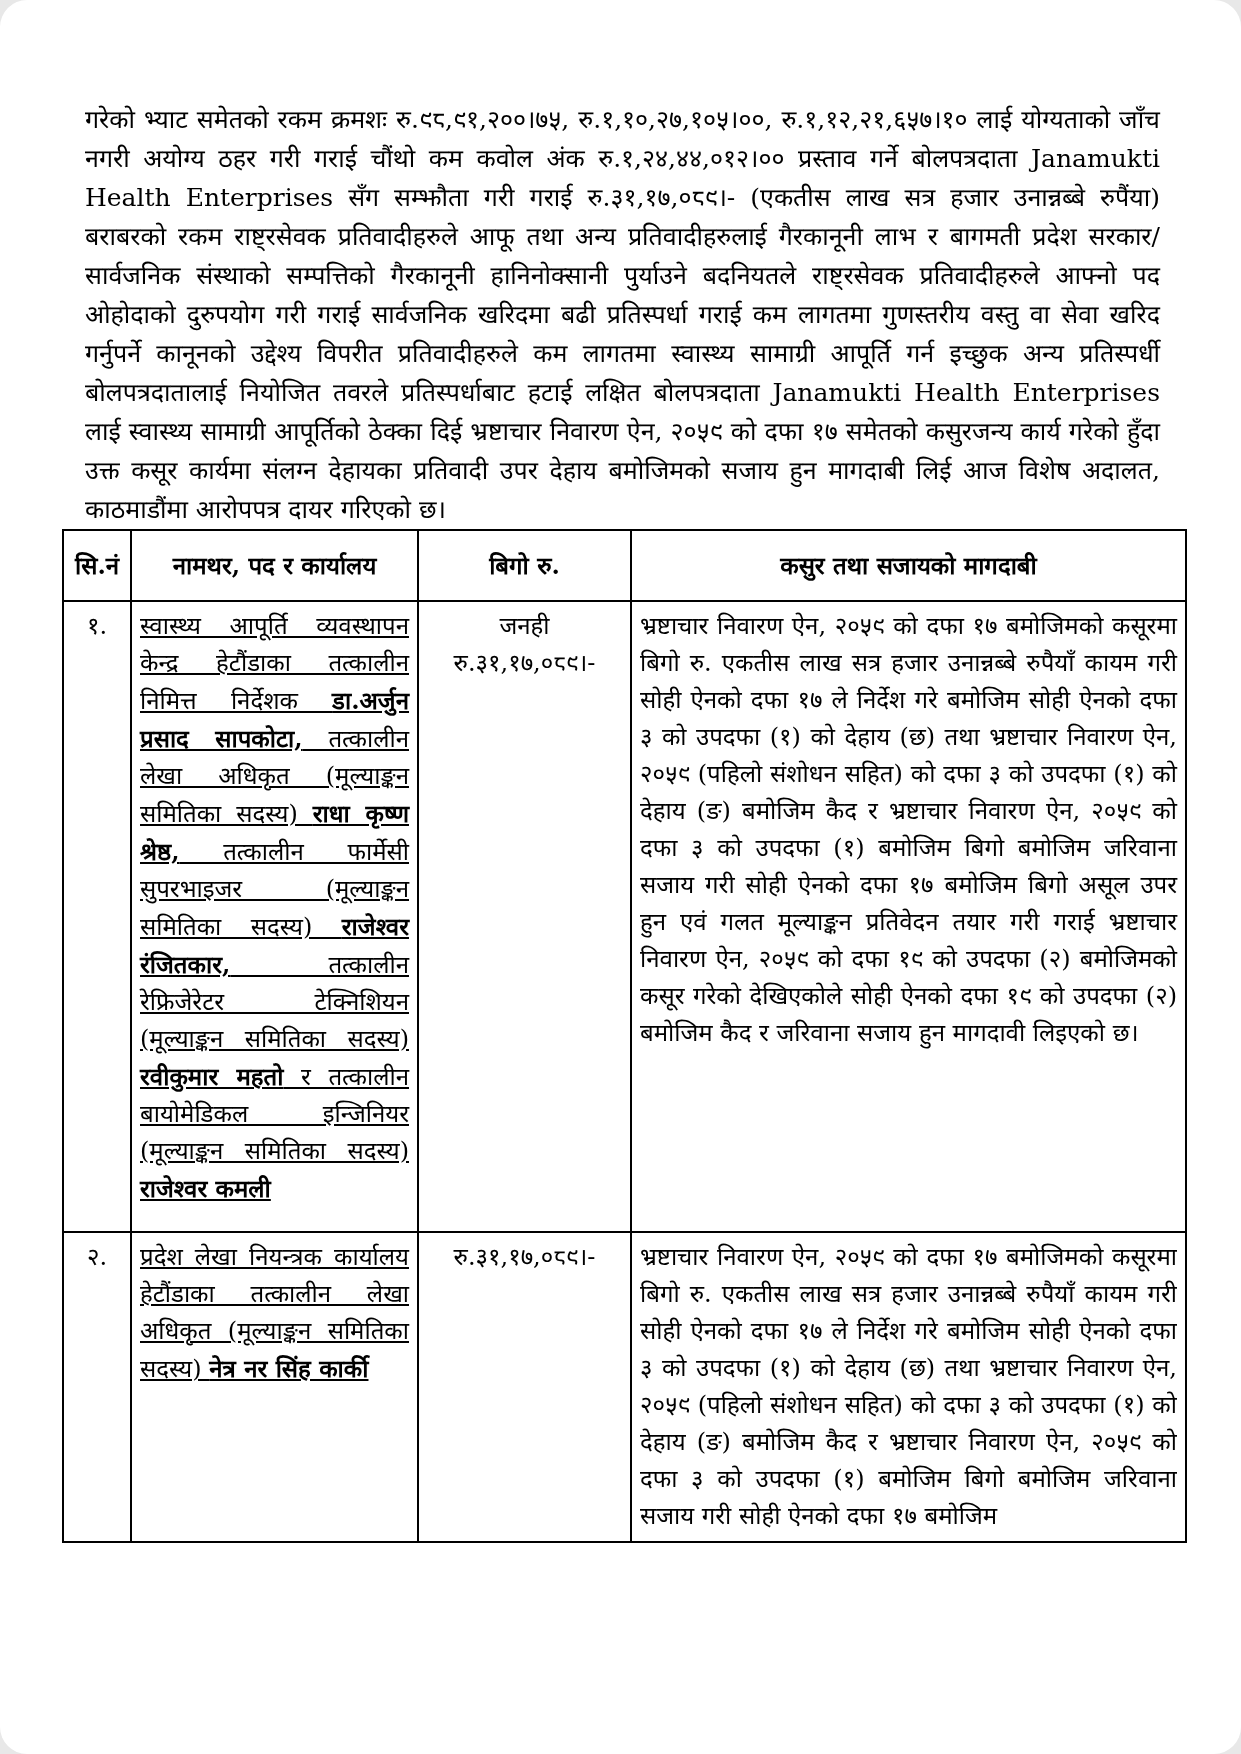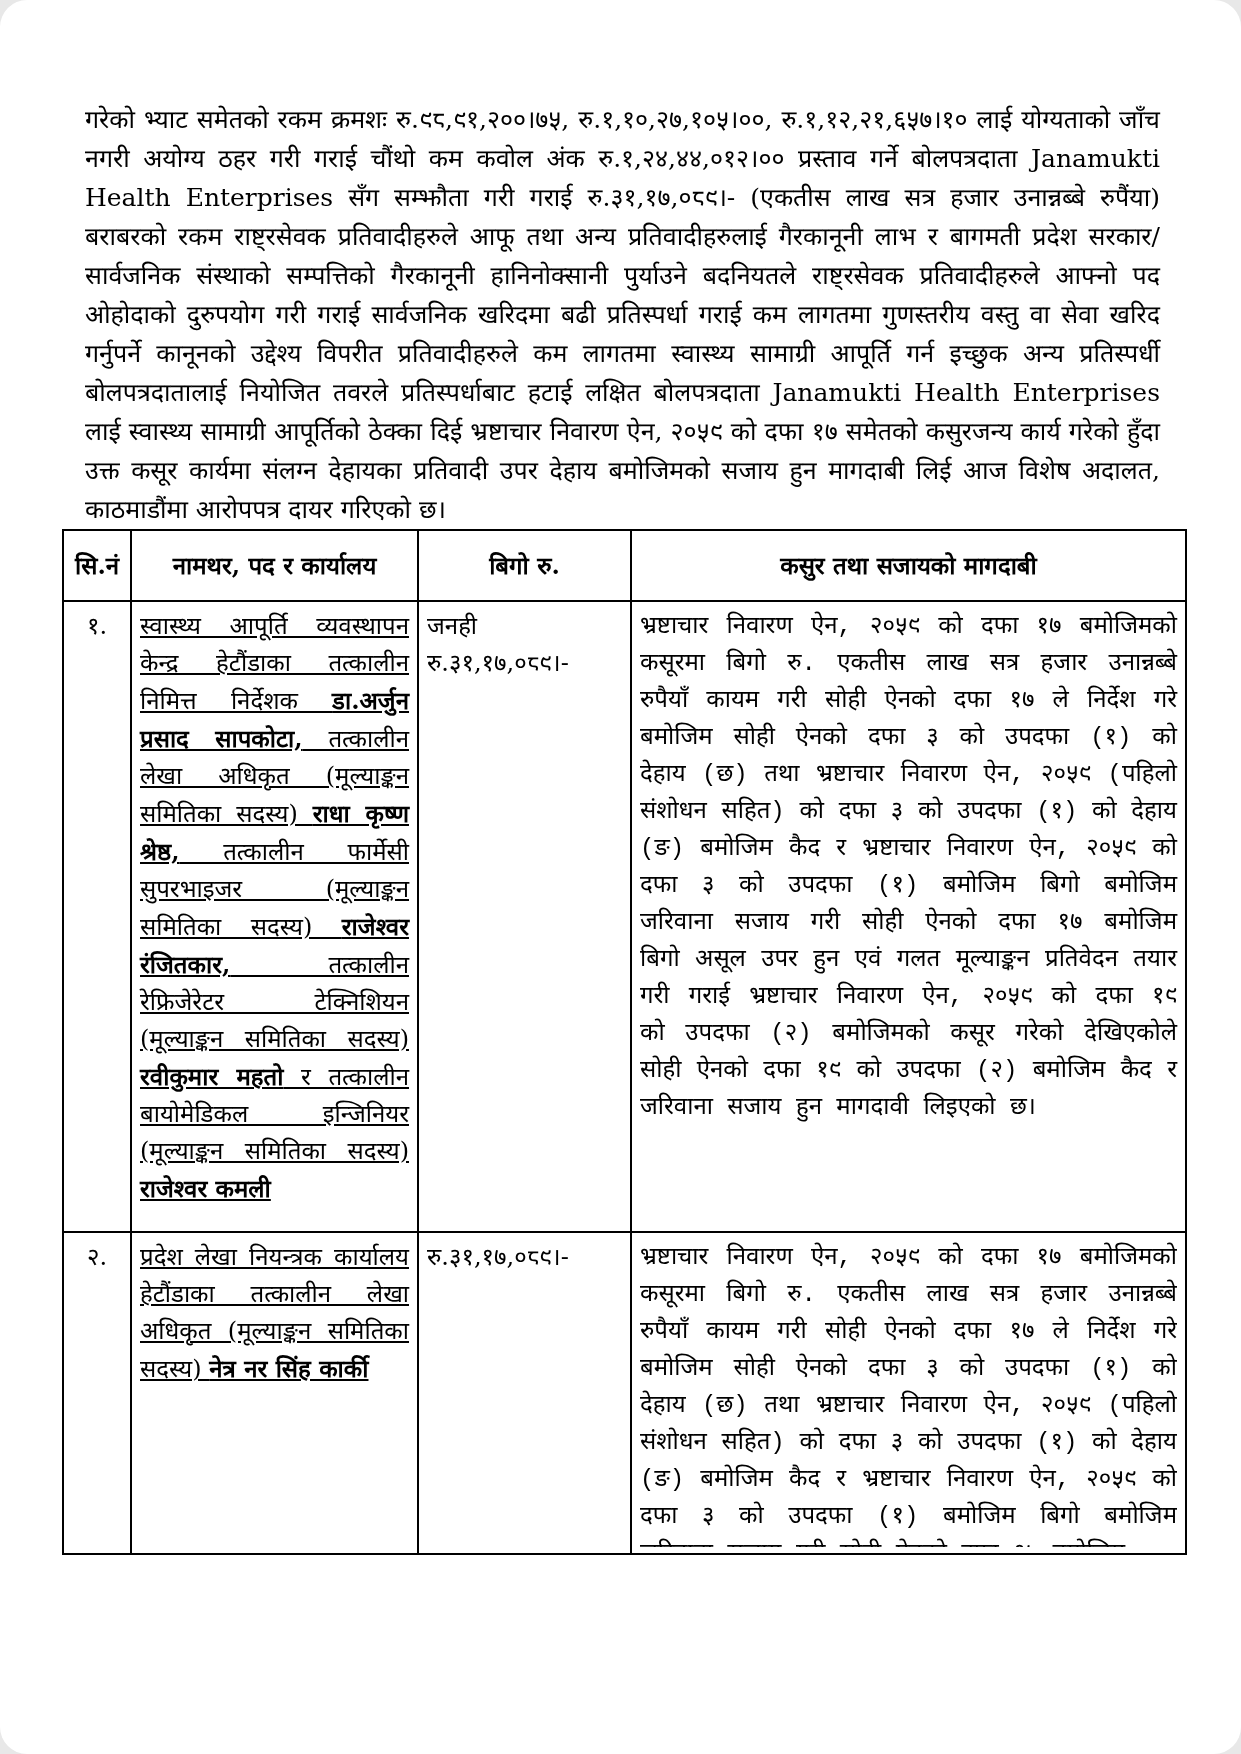--- a/index.html
+++ b/index.html
@@ -54,22 +54,22 @@
   }
   table.charges th {
     font-weight: bold;
     text-align: center;
     height: 62px;
     vertical-align: middle;
     padding: 16px 6px;
   }
   td.sn      { text-align: center; }
   td.name    { text-align: justify; text-decoration: underline; }
-  td.amount  { }
-  td.charge  { text-align: justify; font-family: Liberation Mono, monospace; }
+  td.amount  { text-align: center; }
+  td.charge  { text-align: justify; }
   td .runs b { font-weight: bold; }
   tr.row-1 td { height: 631px; }
   .clip-lines {
     max-height: 308px;
     overflow: hidden;
   }
 </style>
 </head>
 <body>
 

